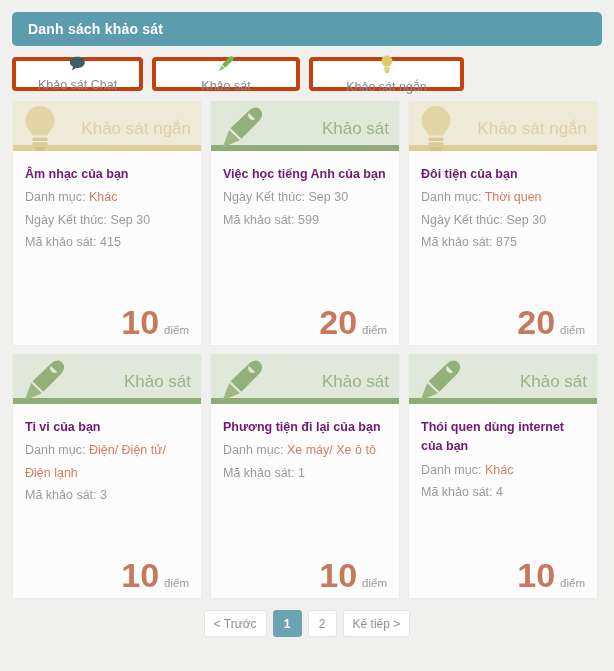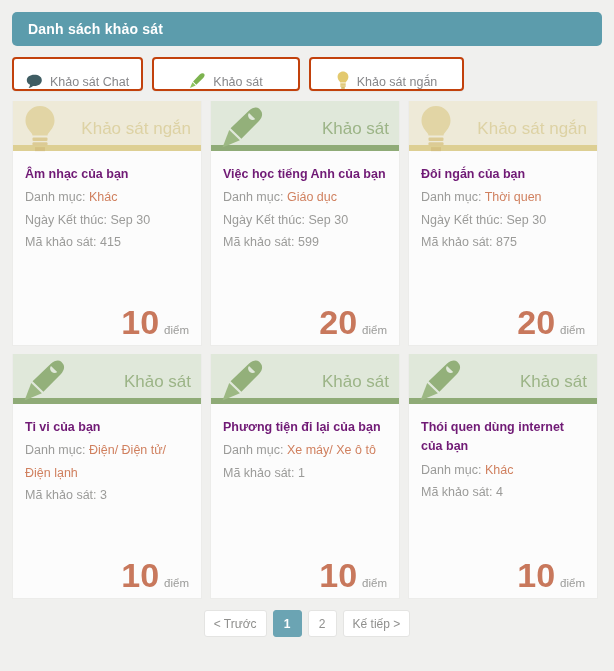--- a/index.html
+++ b/index.html
@@ -37,31 +37,32 @@
   }
 
   
   .tabs {
     display: flex;
     gap: 9px;
     margin-bottom: 10px;
   }
   .tab-btn {
     background: #ffffff;
-    border: 2px solid #c2410c;
+    border: 4px solid #c2410c;
     border-radius: 4px;
     height: 34px;
     display: flex;
-    align-items: flex-end;
+    align-items: center;
     justify-content: center;
     gap: 7px;
     cursor: pointer;
     font-size: 12.5px;
     color: #8a8a88;
     box-shadow: 0 1px 1px rgba(0,0,0,0.04);
+    flex-direction: column;
   }
   .tab-chat   { width: 131px; }
   .tab-survey { width: 148px; }
   .tab-short  { width: 155px; }
   .tab-btn .tab-label { color: #87878a; font-size: 12.5px; }
 
   .ic { display: inline-block; line-height: 0; }
 
   
   .grid {
@@ -267,24 +268,20 @@
             <path d="M40 3.5c-2.6-1.8-6.7-0.8-9.9 2L11.6 23.2l10.8 10.5L40 15.9c3.1-3.2 4-7.3 2.1-9.9 -0.5-0.9-1.3-1.7-2.1-2.5z" fill="#93b07a"></path>
             <path d="M10.2 25.1L3.5 42.4l17.4-7.1L10.2 25.1z" fill="#9cb883"></path>
             <path d="M30 8c-1.4 1.6-1.2 4 0.5 5.7 1.7 1.6 4.2 1.8 5.7 0.4" fill="#e0e8da"></path>
           </svg>
         </span>
         <span class="head-label">Khảo sát</span>
       </div>
       <div class="card-body">
         <div class="card-title">Việc học tiếng Anh của bạn</div>
         <div class="meta-row">
-          <span>Danh mục:</span>
-          <span class="meta-val-accent">Giáo dục</span>
-        </div>
-        <div class="meta-row">
           <span>Ngày Kết thúc:</span>
           <span>Sep 30</span>
         </div>
         <div class="meta-row">
           <span>Mã khảo sát:</span>
           <span>599</span>
         </div>
       </div>
       <div class="card-score">
         <span class="score-num">20</span>
@@ -298,21 +295,21 @@
           <svg width="38" height="48" viewBox="0 0 38 48">
             <path d="M19 1C11 1 4.5 7.4 4.5 15.4c0 5.4 3 8.9 5.1 11.5 1.1 1.4 1.9 2.4 1.9 3.5h15c0-1.1 0.8-2.1 1.9-3.5 2.1-2.6 5.1-6.1 5.1-11.5C33.5 7.4 27 1 19 1z" fill="#e2d5a5"></path>
             <rect x="11.5" y="32.5" width="15" height="3.4" rx="1" fill="#dccb95"></rect>
             <rect x="11.5" y="37.3" width="15" height="3.4" rx="1" fill="#dccb95"></rect>
             <rect x="14" y="42.1" width="10" height="4" fill="#d5c183"></rect>
           </svg>
         </span>
         <span class="head-label">Khảo sát ngắn</span>
       </div>
       <div class="card-body">
-        <div class="card-title">Đôi ngắn của bạn</div>
+        <div class="card-title">Đôi tiện của bạn</div>
         <div class="meta-row">
           <span>Danh mục:</span>
           <span class="meta-val-accent">Thời quen</span>
         </div>
         <div class="meta-row">
           <span>Ngày Kết thúc:</span>
           <span>Sep 30</span>
         </div>
         <div class="meta-row">
           <span>Mã khảo sát:</span>

